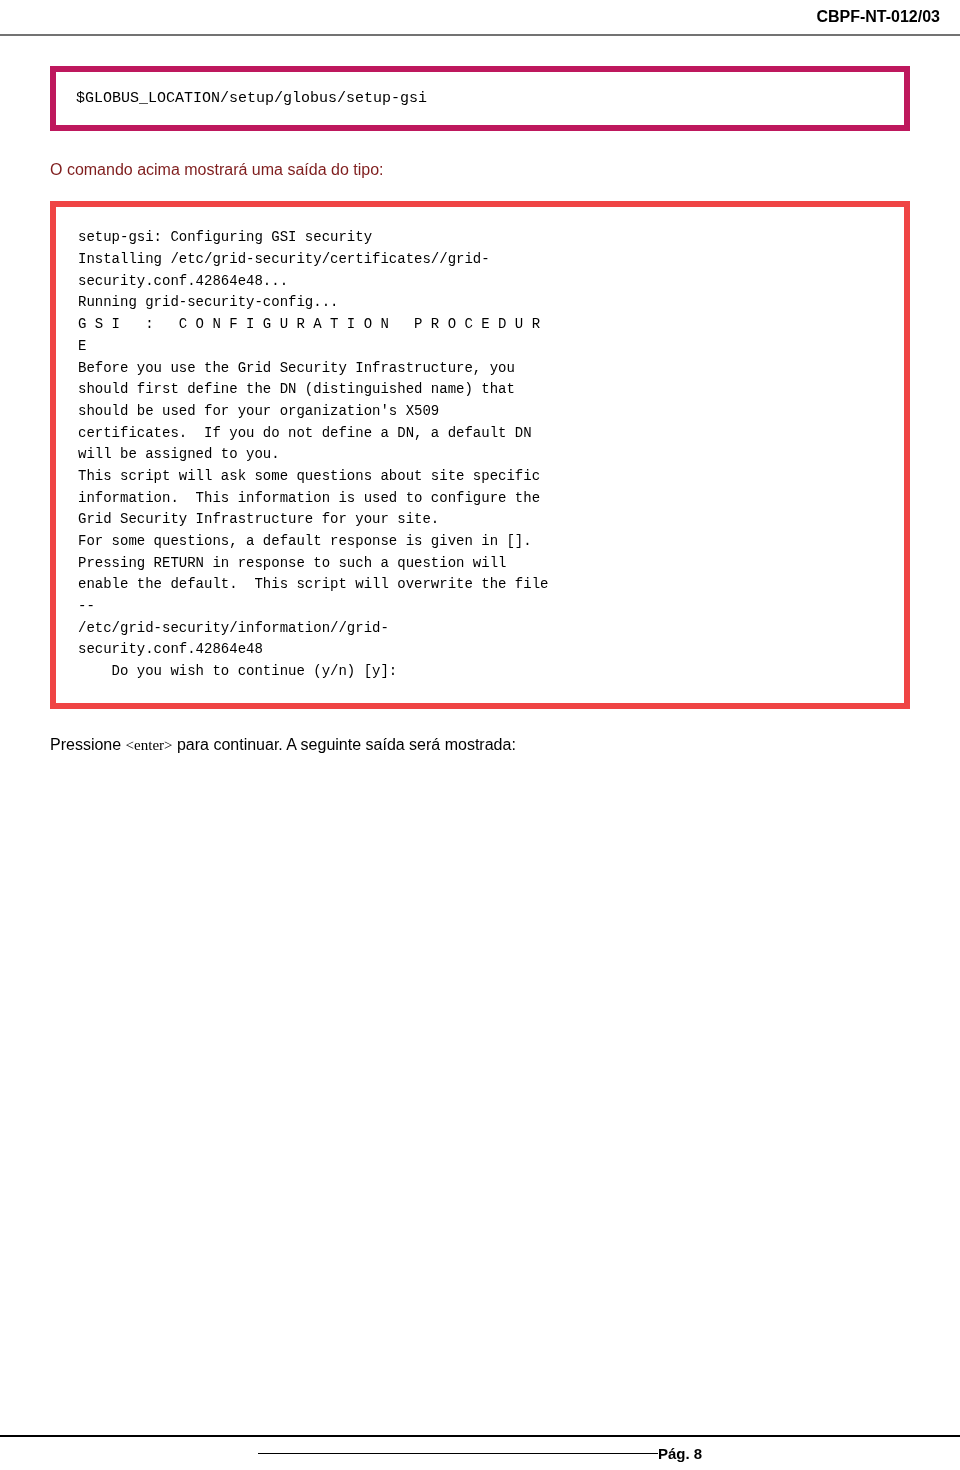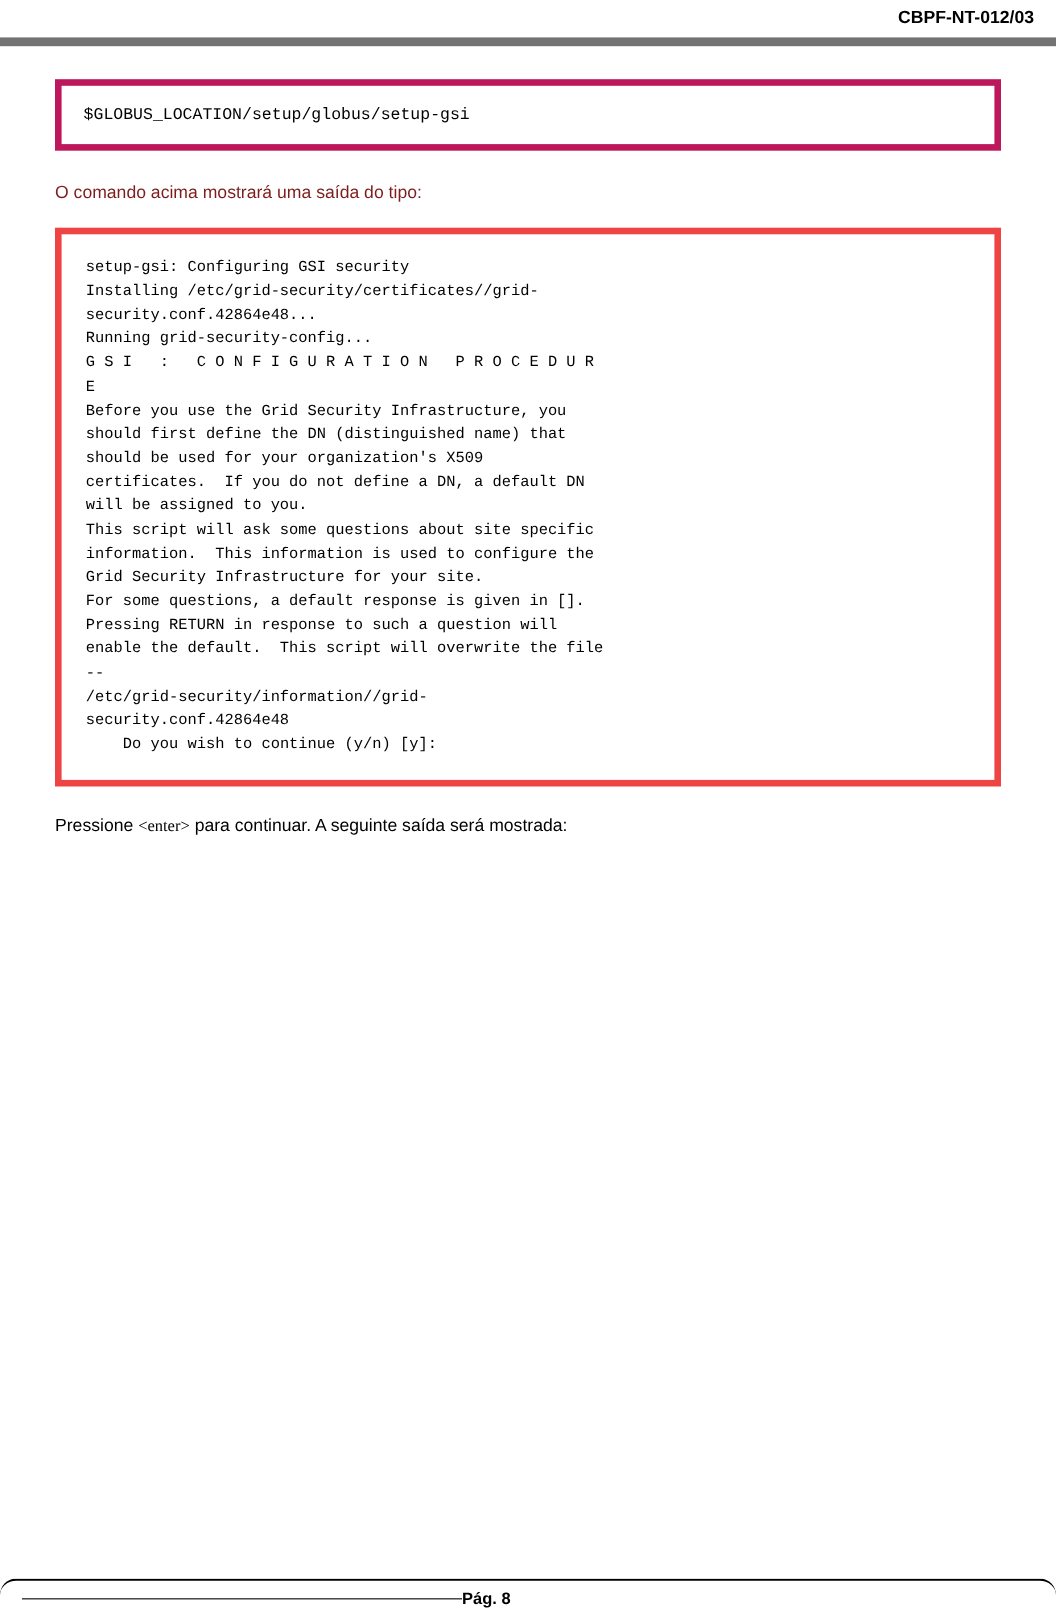--- a/index.html
+++ b/index.html
@@ -15,21 +15,21 @@
       font-family: Arial, sans-serif;
       position: relative;
     }
 
     
     .top-bar {
       display: flex;
       justify-content: flex-end;
       align-items: center;
       padding: 8px 20px;
-      border-bottom: 8px solid #737373;
+      border-bottom: 2px solid #737373;
     }
 
     .doc-id {
       font-family: Arial, sans-serif;
       font-size: 16px;
       font-weight: bold;
       color: #000;
     }
 
     
@@ -88,25 +88,24 @@
       font-size: 15px;
     }
 
     
     .footer {
       position: absolute;
       bottom: 0;
       left: 0;
       right: 0;
       display: flex;
-      justify-content: flex-start;
+      justify-content: center;
       align-items: center;
       padding: 8px 20px;
       border-top: 2px solid #000;
-      border-radius: 15px;
     }
 
     .footer-left {
       width: 400px;
       border-bottom: 1px solid #000;
     }
 
     .footer-right {
       font-family: Arial, sans-serif;
       font-size: 15px;

